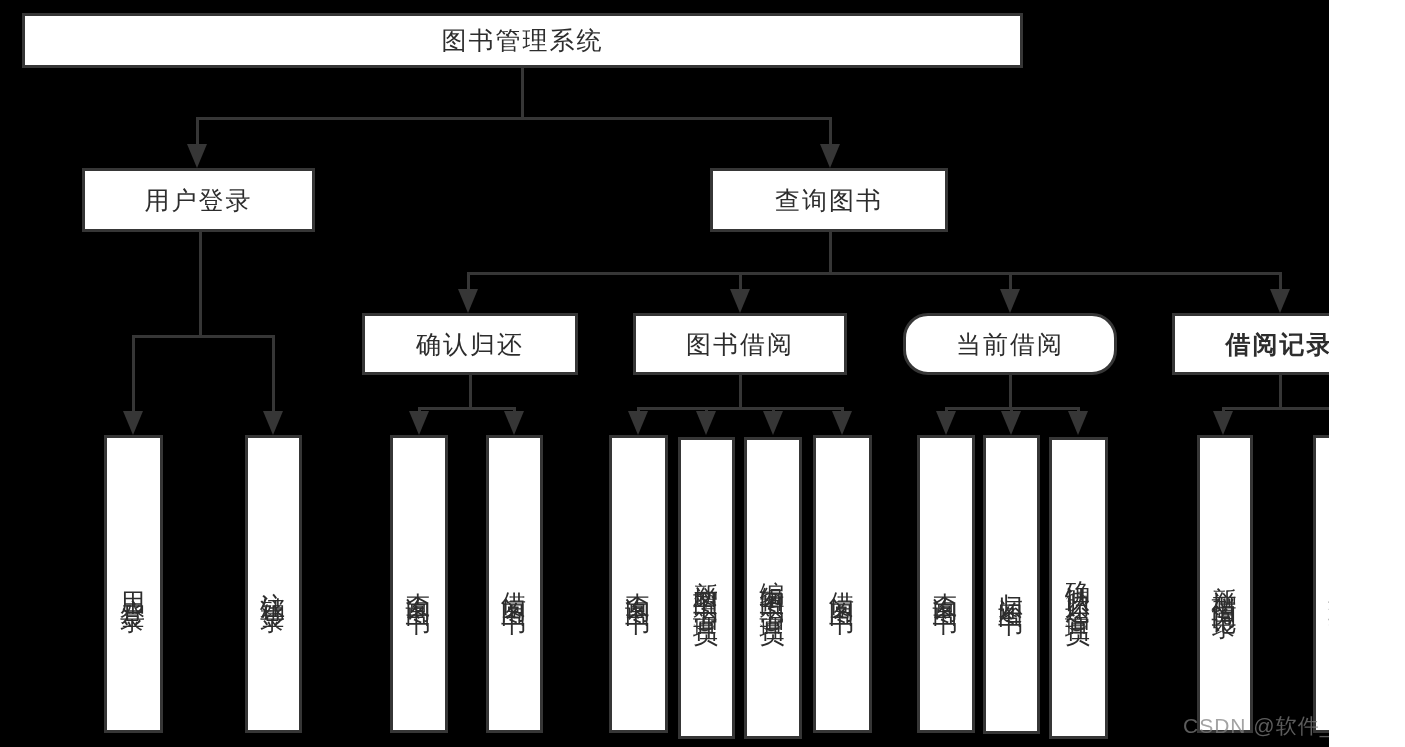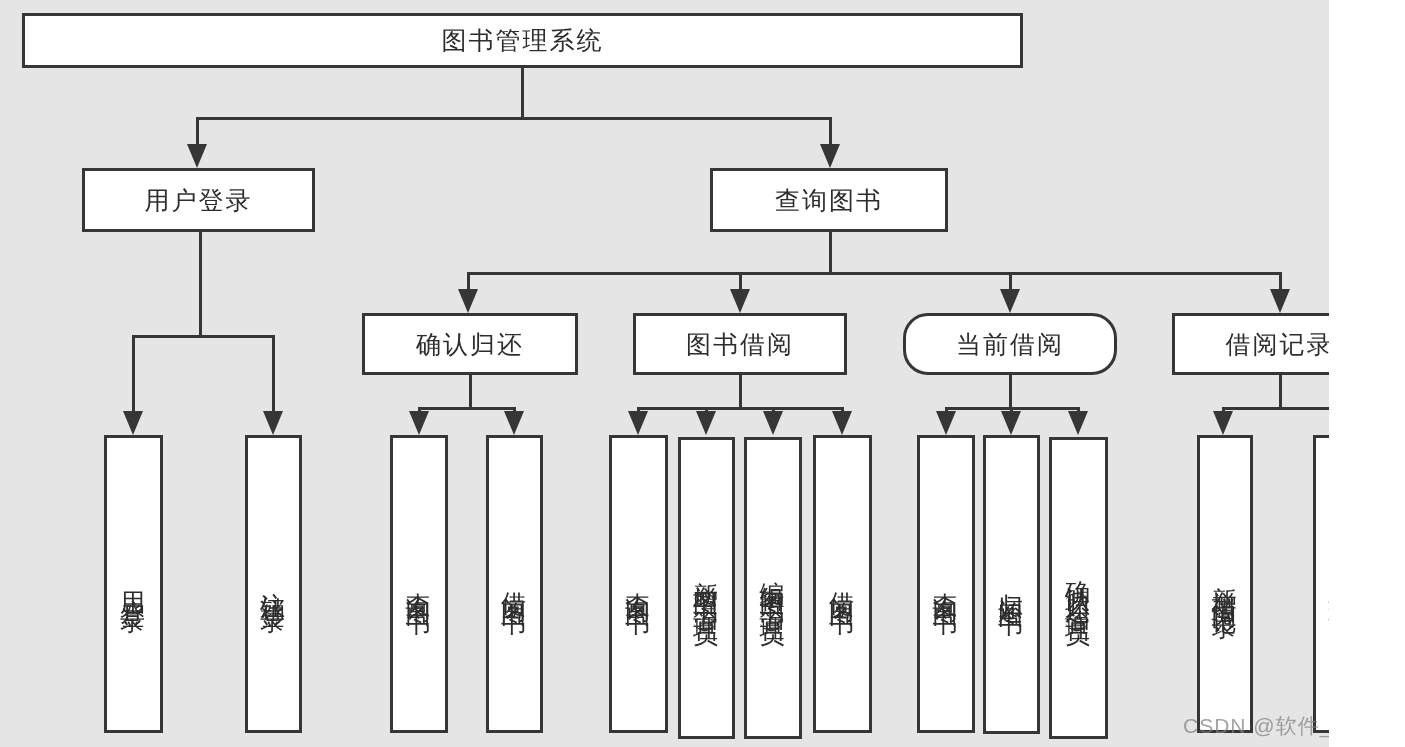--- a/index.html
+++ b/index.html
@@ -1,16 +1,16 @@
 <!DOCTYPE html>
 <html><head>
 <meta charset="utf-8">
 <style>
   html,body{margin:0;padding:0;background:#ffffff;}
-  #page{position:relative;width:1329px;height:747px;background:#e5e5e5;overflow:hidden;
+  #page{position:relative;width:1329px;height:747px;background:#000000;overflow:hidden;
         font-family:"Liberation Sans","DejaVu Sans",sans-serif;}
   .node{position:absolute;box-sizing:border-box;background:#ffffff;border:3px solid #363636;
         display:flex;align-items:center;justify-content:center;
         color:#2d2d2d;font-size:25px;letter-spacing:2px;white-space:nowrap;z-index:2;}
   .node.vert{writing-mode:vertical-rl;text-orientation:mixed;letter-spacing:6px;font-size:25px;}
   .cline{position:absolute;background:#363636;z-index:1;}
   .arrowhead{position:absolute;width:0;height:0;z-index:1;
         border-left:10px solid transparent;border-right:10px solid transparent;
         border-top:24px solid #363636;}
   #watermark{position:absolute;z-index:5;color:rgba(128,128,128,0.72);
@@ -20,21 +20,21 @@
 <body>
 
 <div id="page">
   <div id="canvas">
       <div class="node" style="left: 22px; top: 13px; width: 1001px; height: 55px;">图书管理系统</div>
       <div class="node" style="left: 82px; top: 168px; width: 233px; height: 64px;">用户登录</div>
       <div class="node" style="left: 710px; top: 168px; width: 238px; height: 64px;">查询图书</div>
       <div class="node" style="left: 362px; top: 313px; width: 216px; height: 62px;">确认归还</div>
       <div class="node" style="left: 633px; top: 313px; width: 214px; height: 62px;">图书借阅</div>
       <div class="node" style="left: 903px; top: 313px; width: 214px; height: 62px; border-radius: 25px;">当前借阅</div>
-      <div class="node" style="left: 1172px; top: 313px; width: 215px; height: 62px;">借阅记录</div>
+      <div class="node" style="left: 1172px; top: 313px; width: 215px; height: 62px; font-weight: bold;">借阅记录</div>
       <div class="node vert" style="left: 104px; top: 435px; width: 59px; height: 298px;">用户登录</div>
       <div class="node vert" style="left: 245px; top: 435px; width: 57px; height: 298px;">注销登录</div>
       <div class="node vert" style="left: 390px; top: 435px; width: 58px; height: 298px;">查询图书</div>
       <div class="node vert" style="left: 486px; top: 435px; width: 57px; height: 298px;">借阅图书</div>
       <div class="node vert" style="left: 609px; top: 435px; width: 59px; height: 298px;">查询图书</div>
       <div class="node vert" style="left: 678px; top: 437px; width: 57px; height: 302px;">新增图书（管理员）</div>
       <div class="node vert" style="left: 744px; top: 437px; width: 58px; height: 302px;">编辑图书（管理员）</div>
       <div class="node vert" style="left: 813px; top: 435px; width: 59px; height: 298px;">借阅图书</div>
       <div class="node vert" style="left: 917px; top: 435px; width: 58px; height: 298px;">查询图书</div>
       <div class="node vert" style="left: 983px; top: 435px; width: 57px; height: 299px;">归还图书</div>

